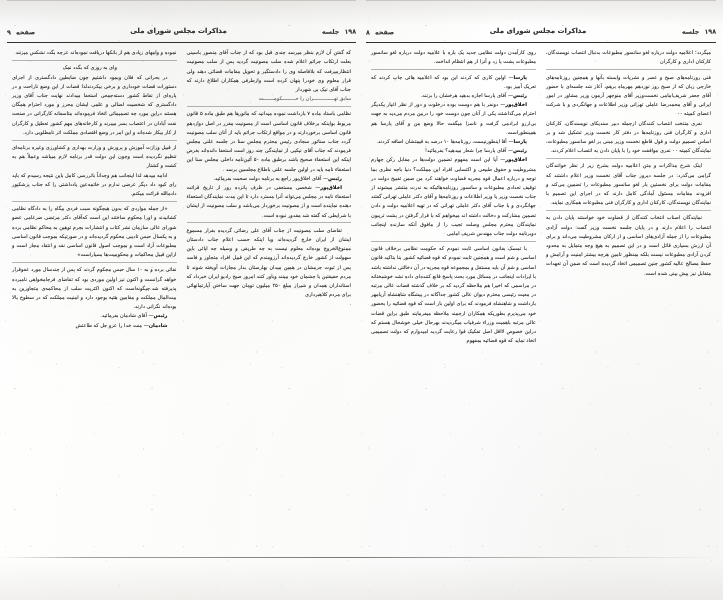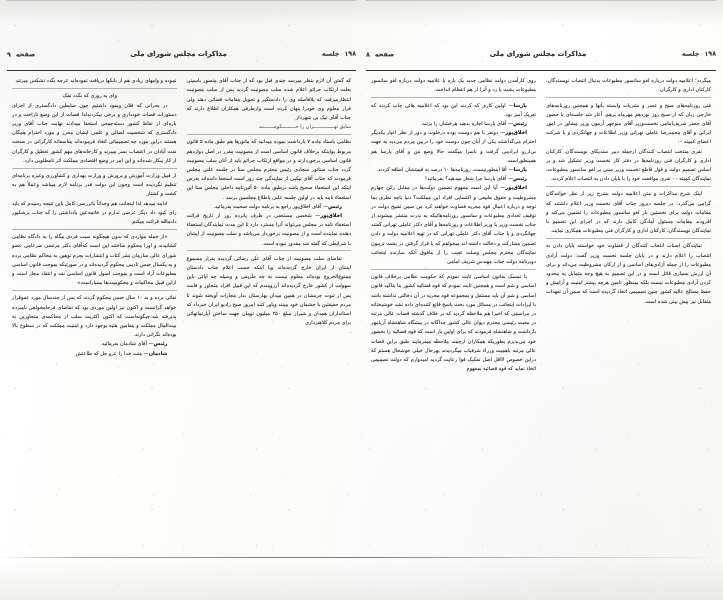--- a/index.html
+++ b/index.html
@@ -31,22 +31,22 @@
     background-size:137px 121px,113px 97px,151px 143px,97px 131px,163px 109px,121px 157px,89px 113px,171px 99px;
   }
   
   #spread{position:absolute;inset:0;display:flex;flex-direction:row;}
   .page{position:relative;box-sizing:border-box;height:600px;}
   #page-right{width:362px;padding:0 7px 0 5px;}
   #page-left{width:361px;padding:0 5px 0 7px;}
 
   
   .running-head{
-    position:relative;margin-top:49px;height:18px;
-    display:flex;align-items:flex-start;justify-content:space-between;
+    position:relative;margin-top:21px;height:18px;
+    display:flex;align-items:center;justify-content:space-between;
     font-size:6.4px;color:#2b2a28;letter-spacing:.1px;
     transform:rotate(-0.13deg);
   }
   .rh-side{font-weight:700;font-size:6.3px;opacity:.92;white-space:nowrap;}
   .rh-side .num{margin-inline-start:3px;font-weight:700;}
   .rh-title{font-weight:700;font-size:7px;opacity:.95;white-space:nowrap;}
   .rule-thick{height:1.7px;background:#1d1b19;opacity:.9;margin-top:1.5px;}
   .rule-top{height:1px;background:#8b8782;opacity:.45;margin-top:0;}
 
   

